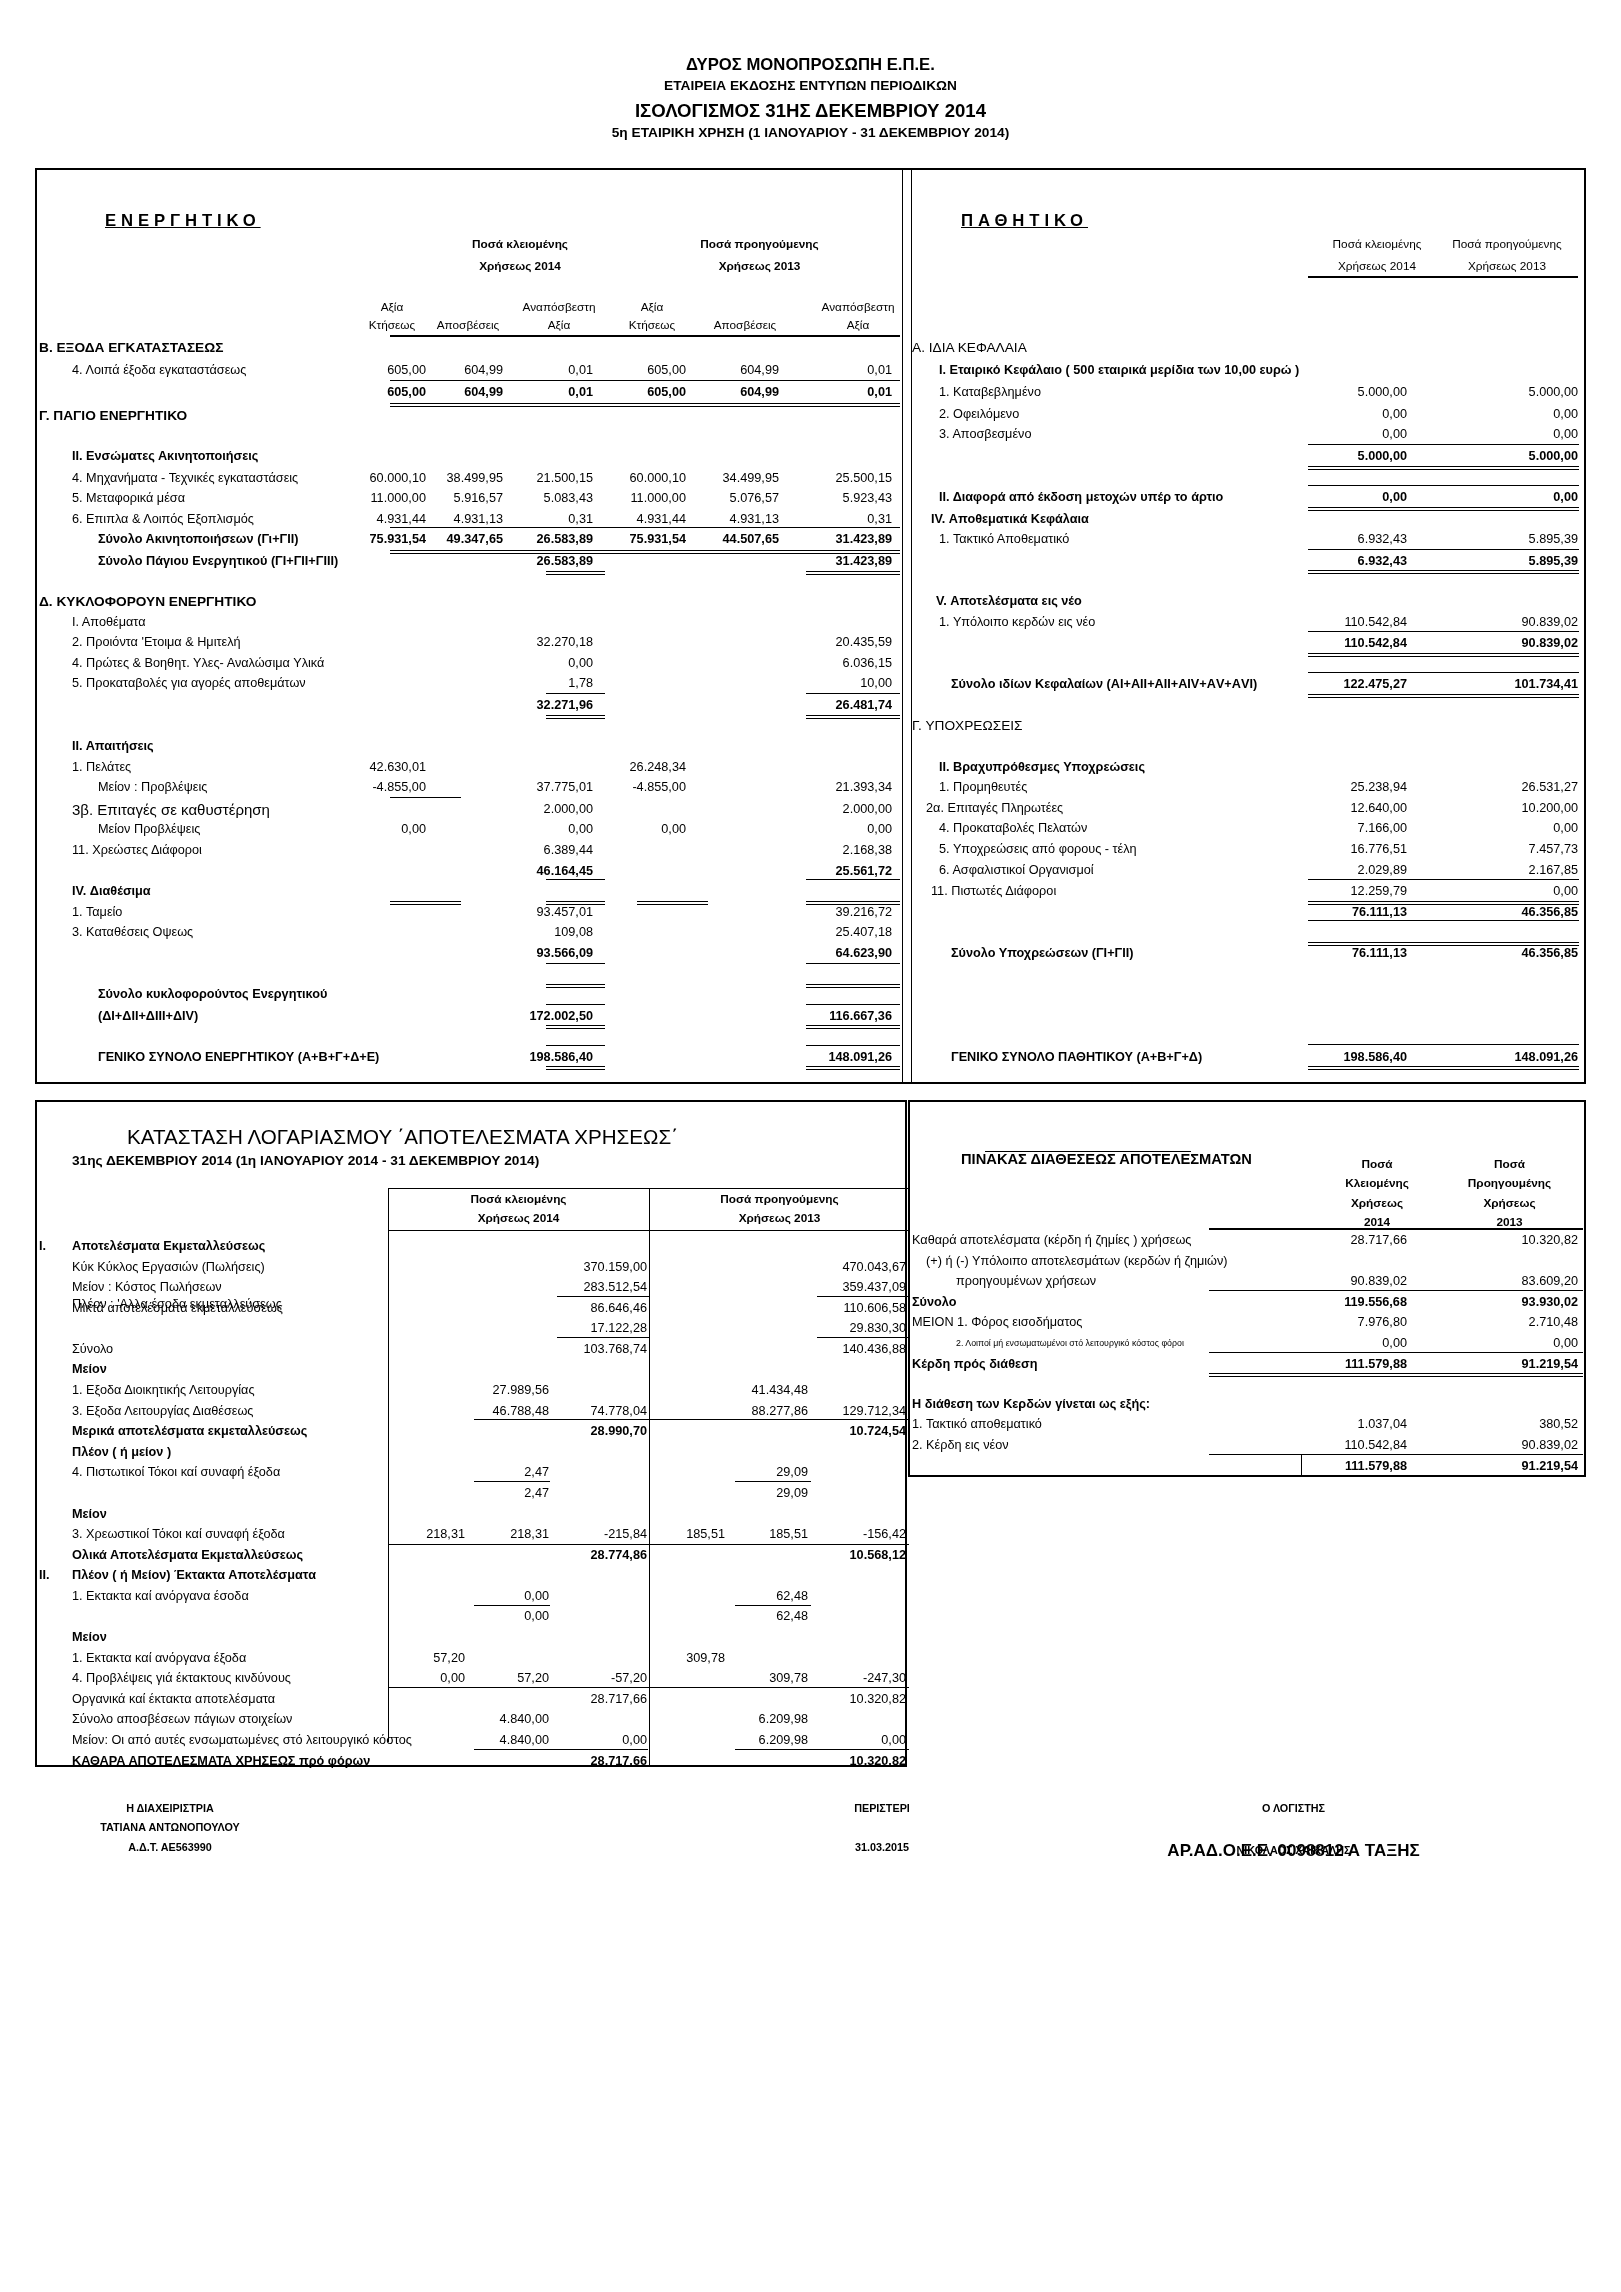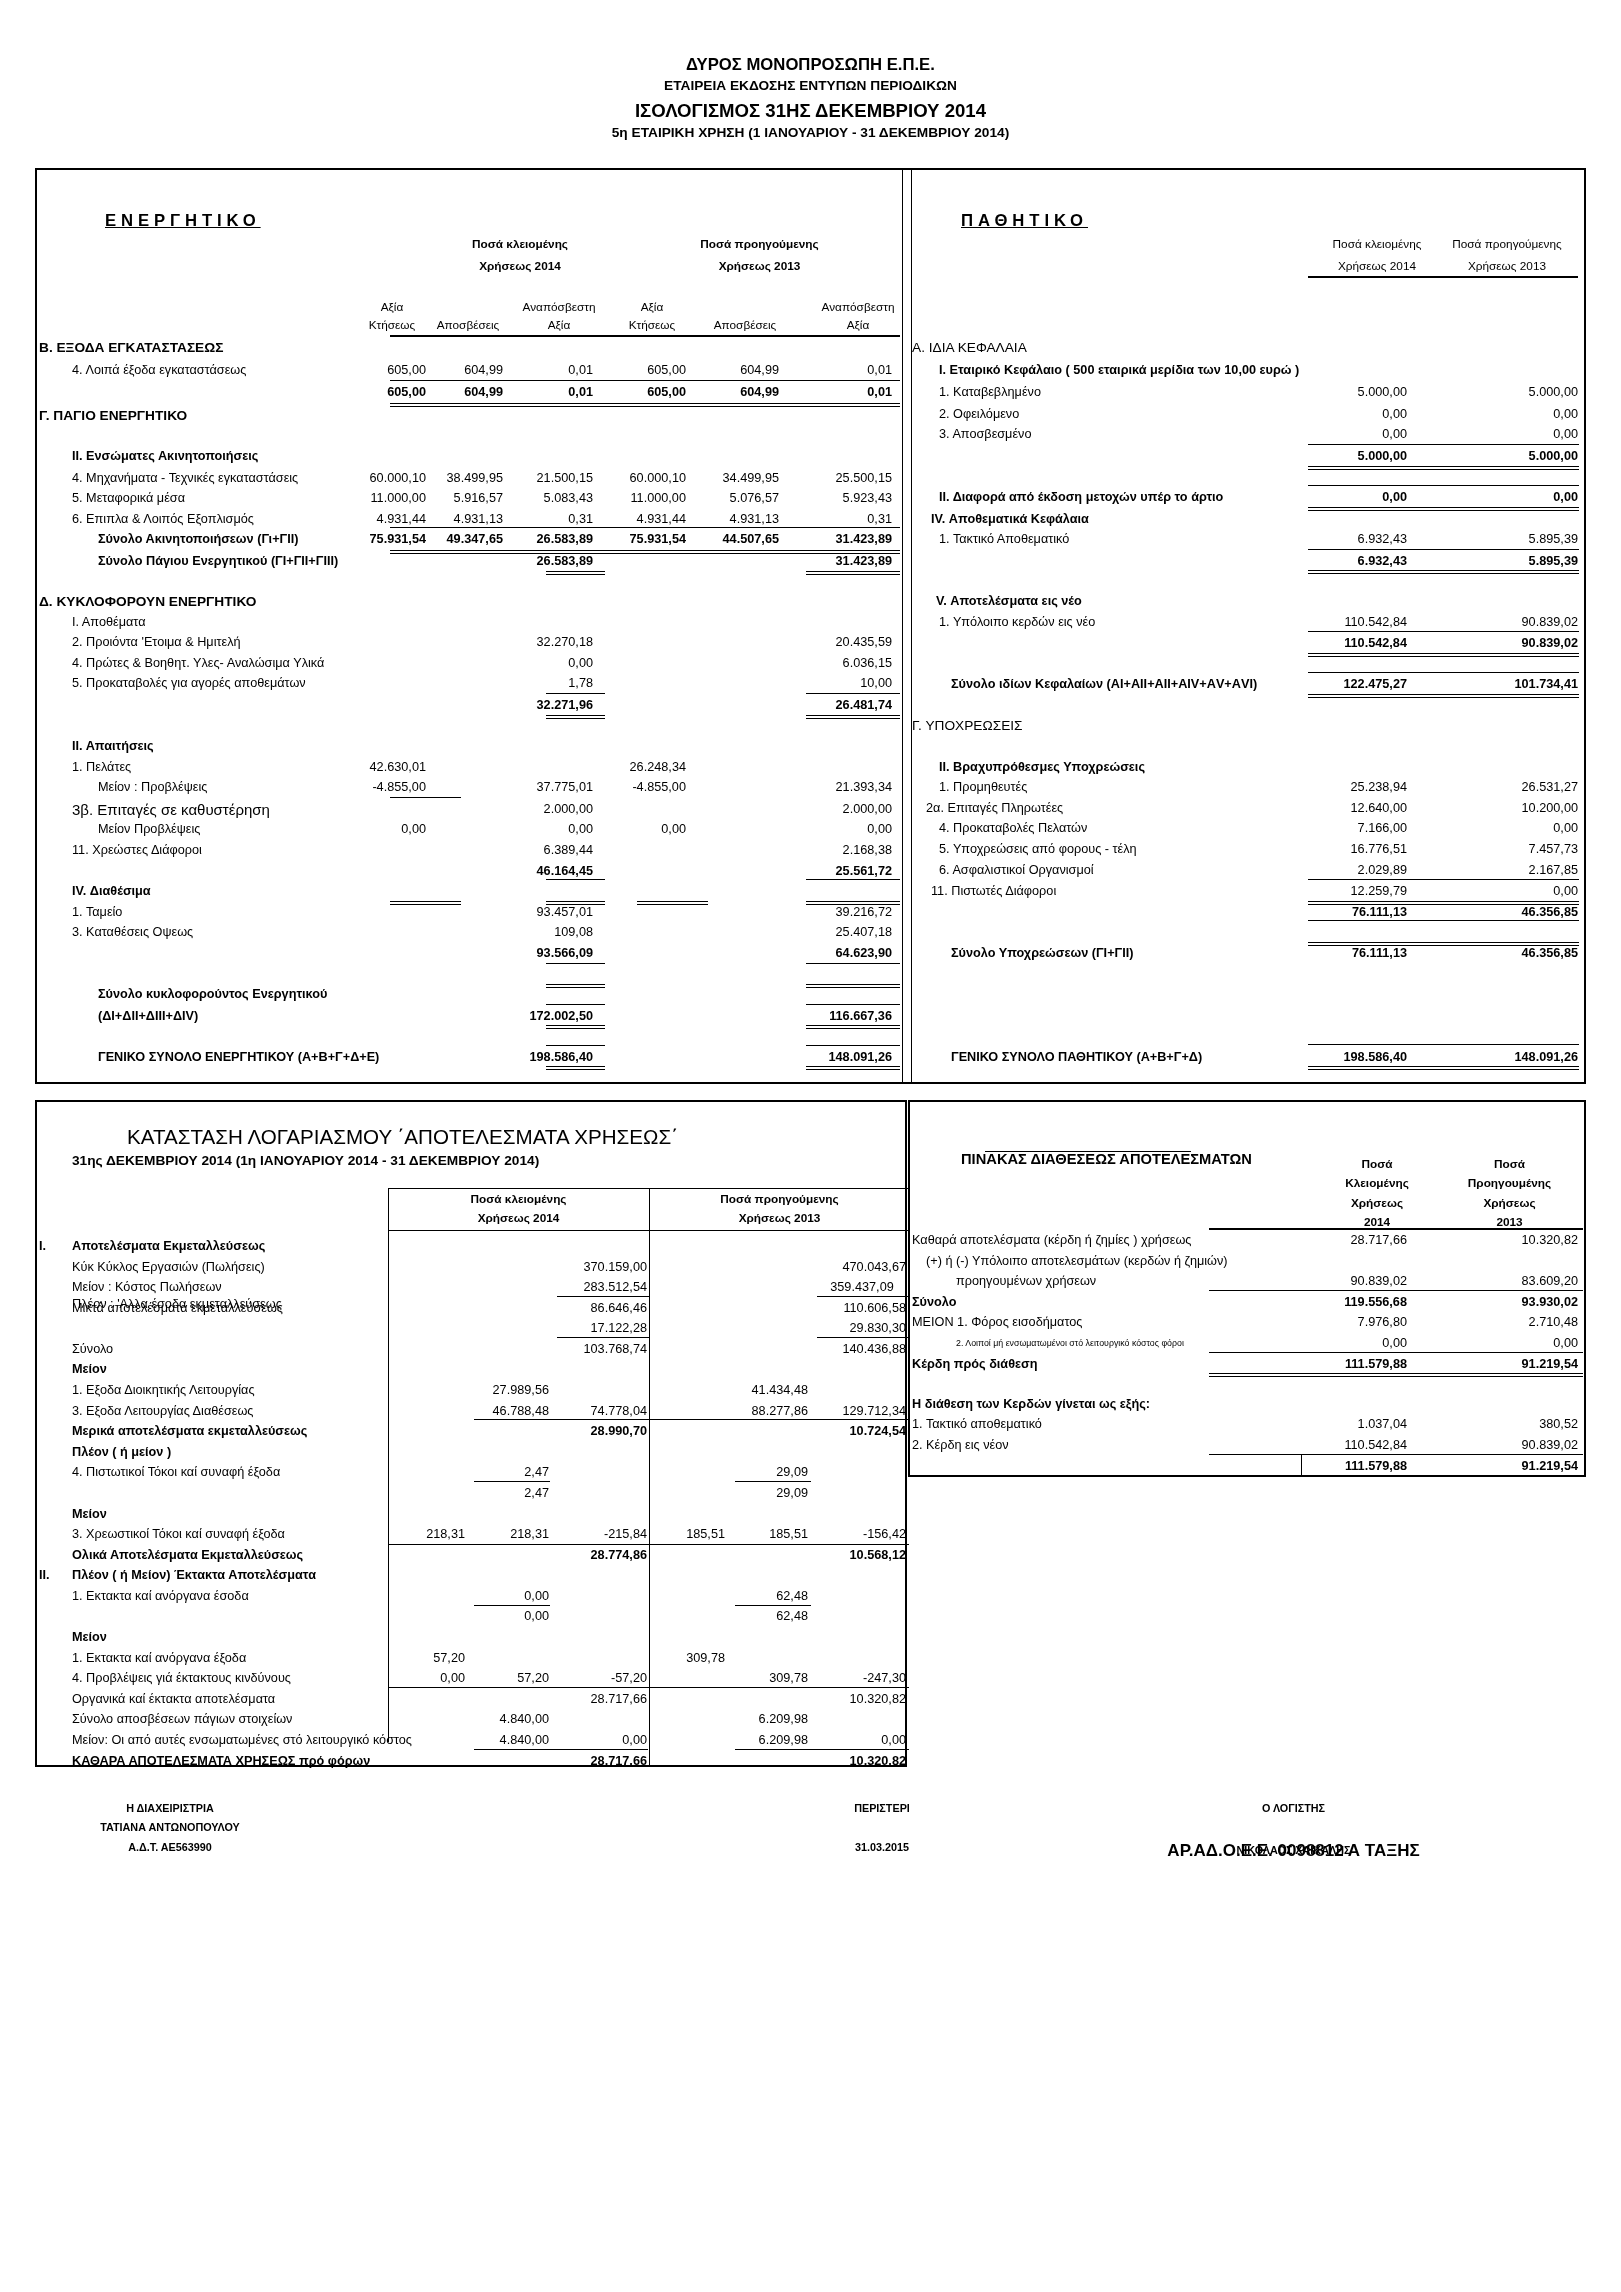--- a/index.html
+++ b/index.html
@@ -278,21 +278,21 @@
   <div class="vl" style="left:388px;top:1188px;height:554px;"></div>
   <div class="vl" style="left:649px;top:1188px;height:578px;"></div>
   <div id="income-rows">
       <div class="row b" style="left:39px;top:1237px;">Ι.</div>
       <div class="row b" style="left:72px;top:1237px;">Αποτελέσματα  Εκμεταλλεύσεως</div>
       <div class="row" style="left:72px;top:1258px;">Κύκ Κύκλος  Εργασιών (Πωλήσεις)</div>
       <div class="num" style="left:559px;top:1258px;width:88px;">370.159,00</div>
       <div class="num" style="left:818px;top:1258px;width:88px;">470.043,67</div>
       <div class="row" style="left:72px;top:1278px;">Μείον : Κόστος  Πωλήσεων</div>
       <div class="num" style="left:559px;top:1278px;width:88px;">283.512,54</div>
-      <div class="num" style="left:818px;top:1278px;width:88px;text-align:center;">359.437,09</div>
+      <div class="num" style="left:818px;top:1278px;width:88px;">359.437,09</div>
       <div class="row" style="left:72px;top:1299px;">Μικτά  αποτελέσματα  εκμεταλλεύσεως</div>
       <div class="num" style="left:559px;top:1299px;width:88px;">86.646,46</div>
       <div class="num" style="left:818px;top:1299px;width:88px;">110.606,58</div>
       <div class="row" style="left:72px;top:1253px;margin-top:42px;">Πλέον : 'Αλλα  έσοδα  εκμεταλλεύσεως</div>
       <div class="num" style="left:559px;top:1319px;width:88px;">17.122,28</div>
       <div class="num" style="left:818px;top:1319px;width:88px;">29.830,30</div>
       <div class="row" style="left:72px;top:1340px;">Σύνολο</div>
       <div class="num" style="left:559px;top:1340px;width:88px;">103.768,74</div>
       <div class="num" style="left:818px;top:1340px;width:88px;">140.436,88</div>
       <div class="row b" style="left:72px;top:1360px;">Μείον</div>

